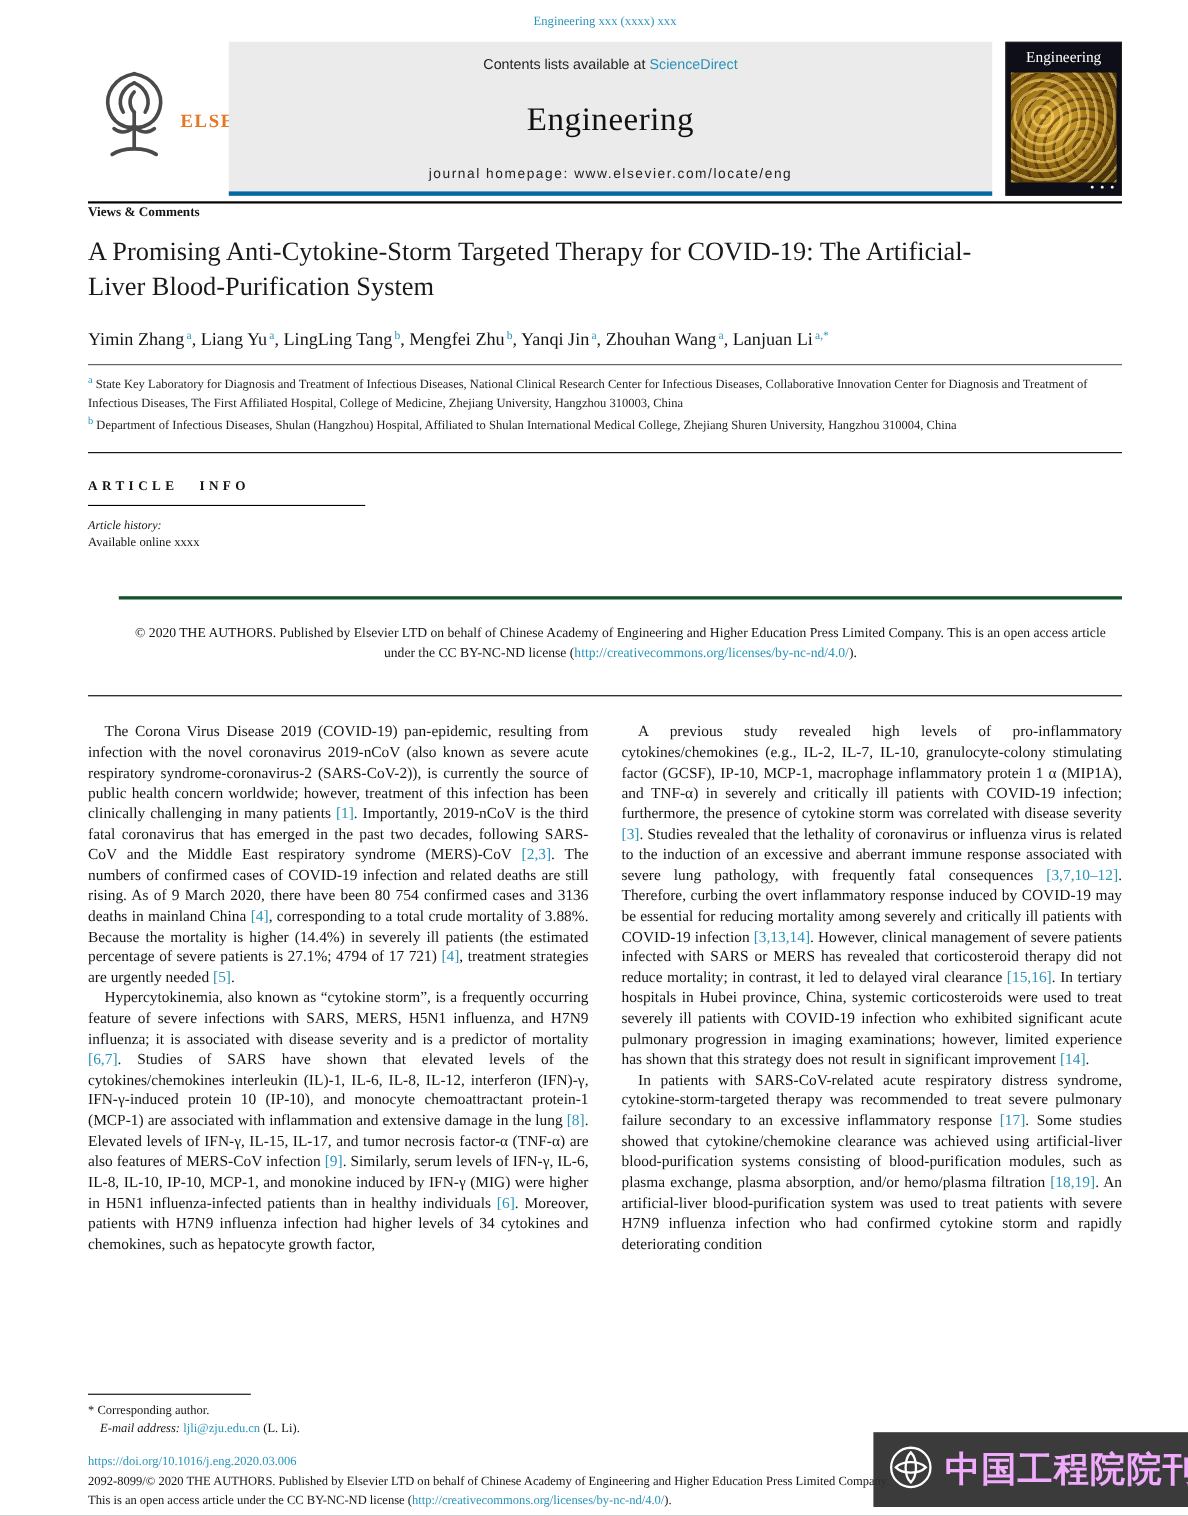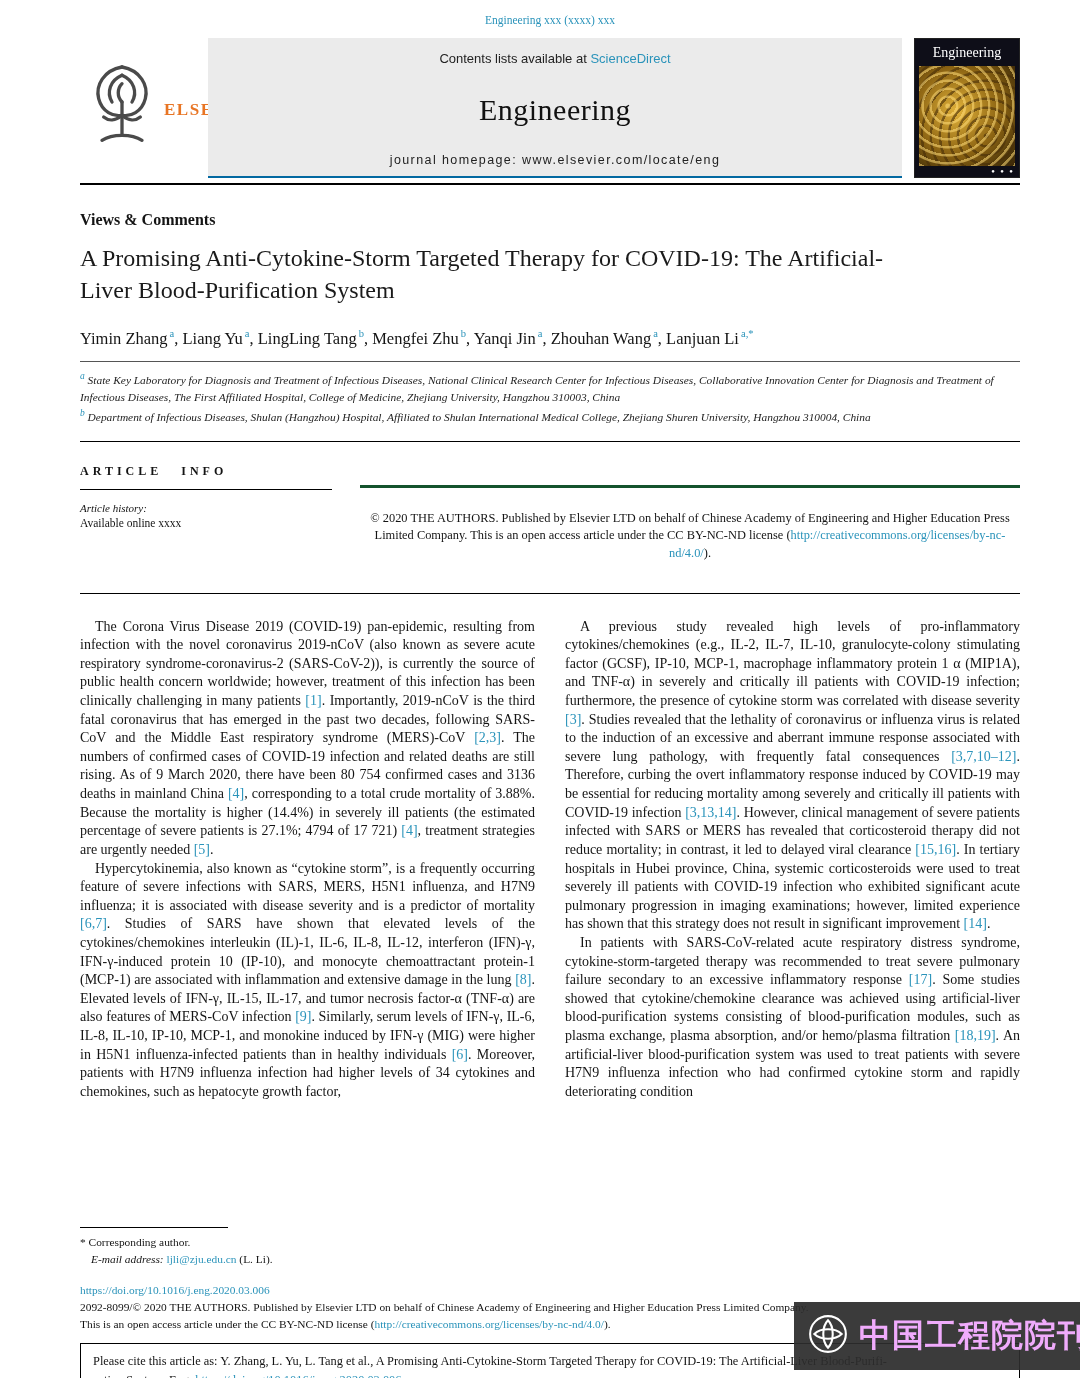--- a/index.html
+++ b/index.html
@@ -9,43 +9,43 @@
     font-family:"Liberation Serif", serif; color:#141414;
     padding:14px 60px 0 80px; overflow:hidden; margin:0 auto;
   }
   .link { color:#2a93ba; }
   .running-head { text-align:center; font-size:11.5px; margin-bottom:12px; }
 
   .header-row { display:flex; align-items:stretch; height:140px; }
   .logo-col { width:118px; display:flex; flex-direction:row; align-items:center; padding-top:2px; }
   .elsevier-text { color:#e87524; font-weight:bold; font-size:17px; letter-spacing:1.5px; margin-top:2px; }
   .gray-box { flex:1; background:#ebebeb; margin-left:10px; display:flex; flex-direction:column;
-    align-items:center; justify-content:space-between; padding:13px 0 9px; border-bottom:2px solid #0369a1; }
+    align-items:center; justify-content:space-between; padding:13px 0 9px; border-bottom:4px solid #0369a1; }
   .contents-line { font-family:"Liberation Sans", sans-serif; font-size:13px; color:#222; }
   .journal-title { font-size:30px; letter-spacing:.5px; color:#111; }
   .homepage-line { font-family:"Liberation Sans", sans-serif; font-size:12.5px; letter-spacing:1.4px; color:#222; }
   .cover { width:106px; margin-left:12px; background:#0e0e18; display:flex; flex-direction:column; border:1px solid #222; }
   .cover-title { color:#fff; font-size:14px; text-align:center; padding:6px 0 3px; }
   .cover-art { flex:1; margin:2px 4px 0;
     background:
       repeating-radial-gradient(circle at 30% 40%, rgba(255,220,120,.55) 0 2px, rgba(0,0,0,0) 3px 8px),
       repeating-radial-gradient(circle at 70% 70%, rgba(70,45,8,.6) 0 2px, rgba(0,0,0,0) 3px 9px),
       radial-gradient(circle at 40% 45%, #e2b23a, #8a6212 55%, #3a2908 95%); }
   .cover-dots { color:#fff; font-size:6px; text-align:right; padding:2px 4px 3px; letter-spacing:2px; background:#0e0e18; }
 
   .rule-thick { border-top:2px solid #000; margin-top:5px; }
 
-  .section-label { font-weight:bold; font-size:16px; margin-top:26px; }
+  .section-label { font-weight:bold; font-size:12px; }
   .article-title { font-size:24px; line-height:1.32; margin-top:14px; max-width:830px; font-weight:normal; color:#1a1a1a; }
   .authors { font-size:16.5px; margin-top:22px; }
   .authors sup { font-size:10.5px; margin-left:2px; }
   .auth-rule { border-top:1px solid #555; margin-top:12px; }
-  .affiliations { font-style:italic; font-size:11.4px; line-height:1.5; margin-top:7px; color:#222; }
+  .affiliations { font-size:11.4px; line-height:1.5; margin-top:7px; color:#222; }
 
-  .info-row { display:flex; border-top:1px solid #000; border-bottom:1px solid #000; margin-top:15px; padding-bottom:30px; min-height:128px; }
+  .info-row { display:flex; border-top:1px solid #000; border-bottom:1px solid #000; margin-top:15px; padding-bottom:30px; min-height:128px;flex-direction:column; }
   .info-left { width:252px; }
   .info-heading { font-size:12px; font-weight:bold; letter-spacing:4px; word-spacing:12px; margin-top:22px; }
   .info-left-rule { border-top:1px solid #000; margin-top:10px; }
   .history-label { font-style:italic; font-size:11px; margin-top:12px; }
   .history-value { font-size:11.5px; margin-top:3px; }
   .info-right { flex:1; margin-left:28px; margin-top:43px; border-top:3px solid #14532d; padding-top:22px; }
   .copyright { font-size:12.4px; text-align:center; line-height:1.42; padding:0 6px; }
 
   .body-cols { display:flex; gap:30px; margin-top:24px; min-height:650px; }
   .col { flex:1; font-size:14px; line-height:1.33; text-align:justify;justify-content:flex-end; }

